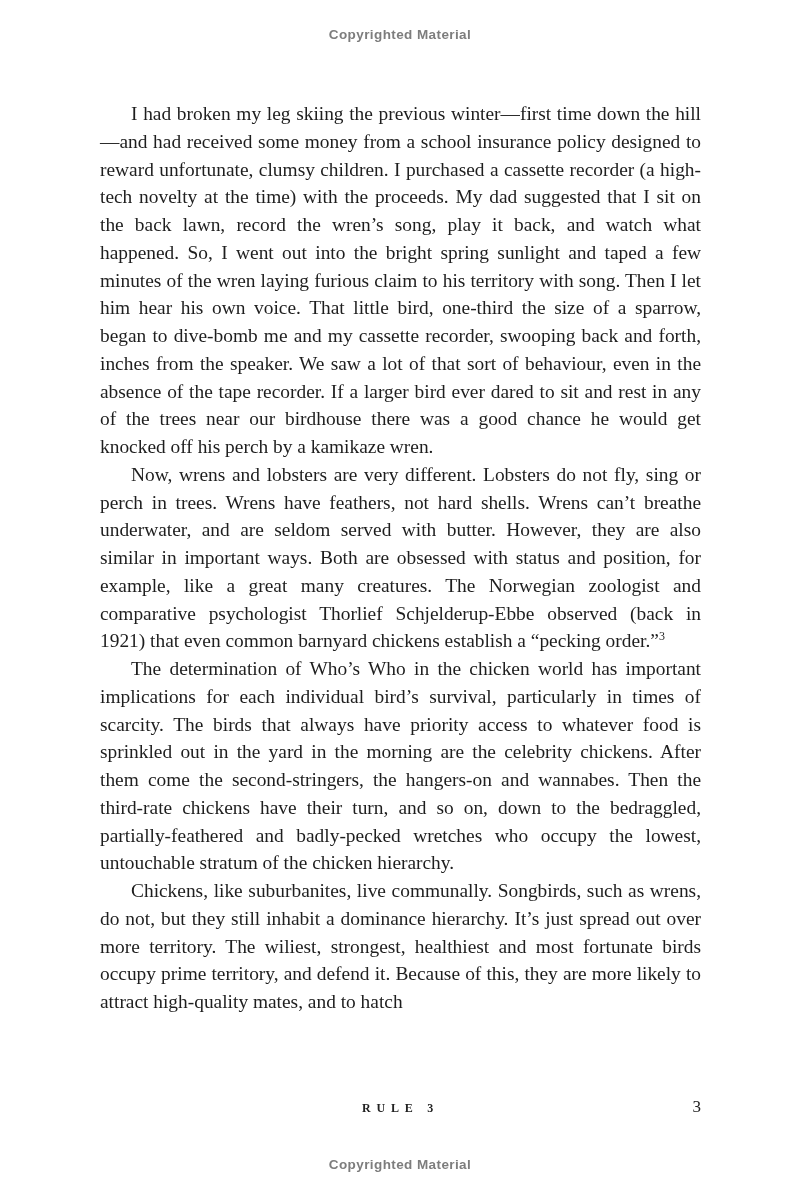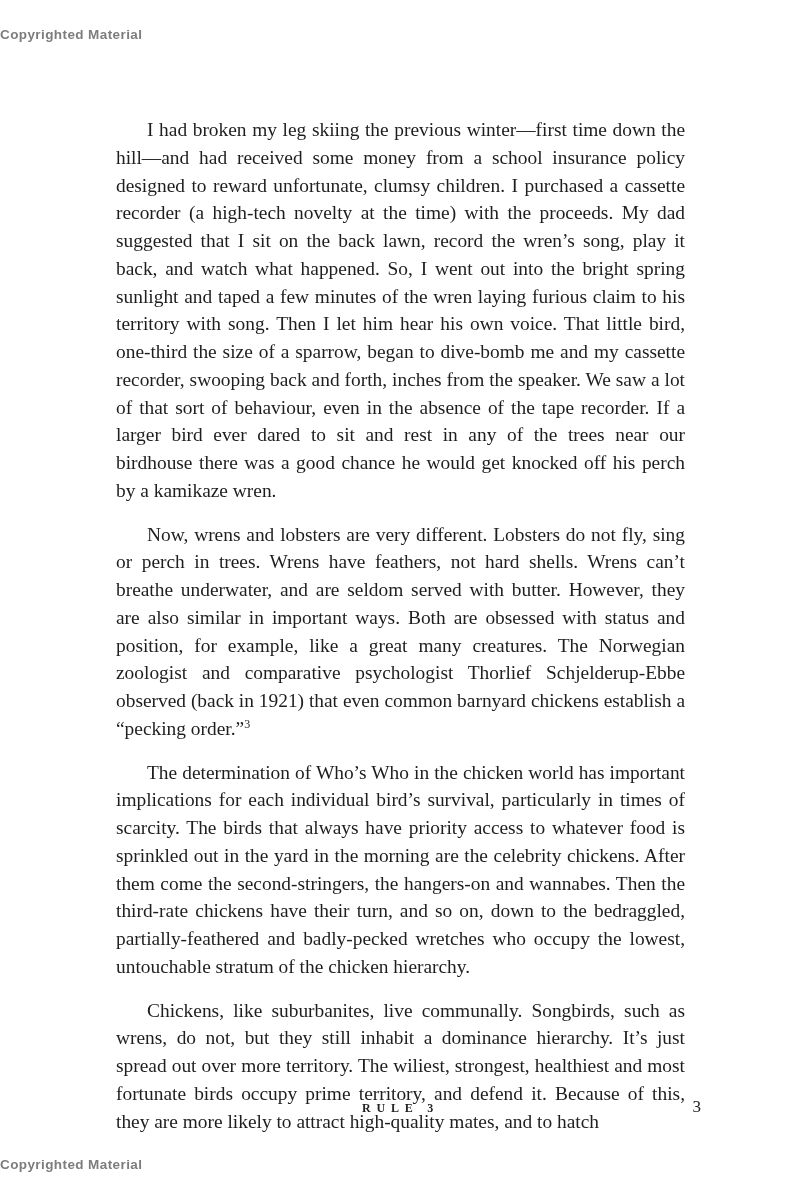--- a/index.html
+++ b/index.html
@@ -12,38 +12,38 @@
     width: 800px;
     height: 1200px;
     background: #ffffff;
     font-family: "Liberation Serif", serif;
     overflow: hidden;
   }
   .watermark {
     position: absolute;
     left: 0;
     width: 100%;
-    text-align: left;
+    text-align: center;
     font-family: "Liberation Sans", sans-serif;
     font-weight: bold;
     font-size: 13.5px;
     letter-spacing: 0.03em;
     color: #7d7d7d;
   }
   .watermark-top { top: 27px; }
   .watermark-bottom { top: 1157px; }
 
   .text-block {
     position: absolute;
     top: 100px;
     left: 100px;
     width: 601px;
   }
   .text-block p {
-    margin: 16px;
+    margin: 0;
     padding: 0;
     text-indent: 31px;
     font-size: 19.4px;
     line-height: 27.75px;
     text-align: justify;
     color: #1e1e1e;
   }
   .text-block p sup {
     font-size: 12px;
     line-height: 0;

